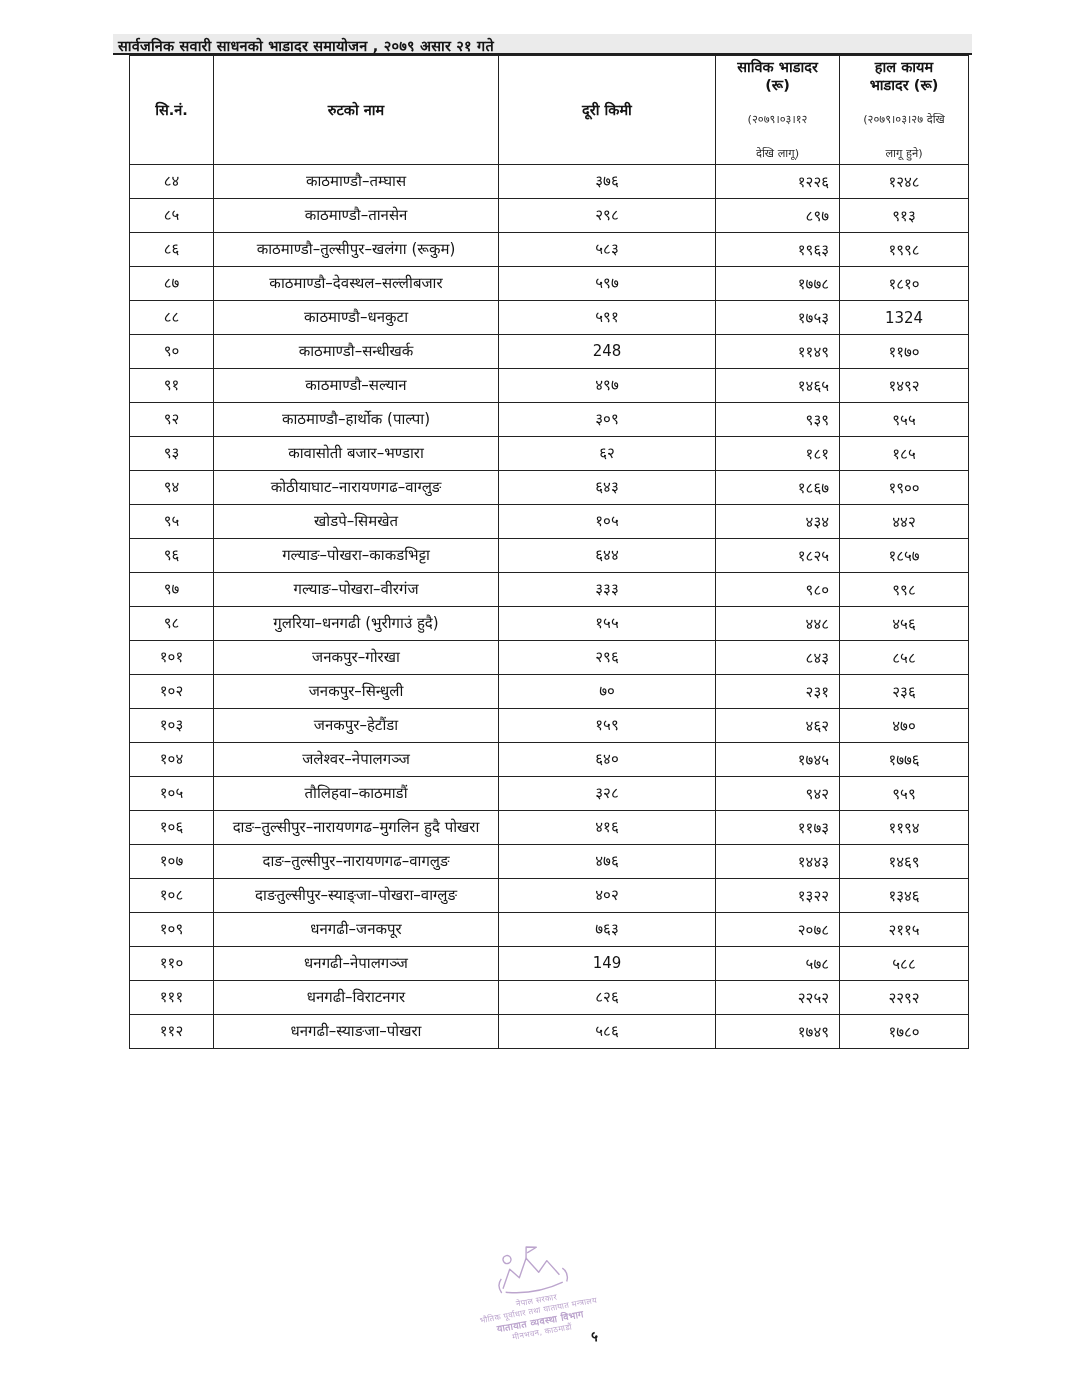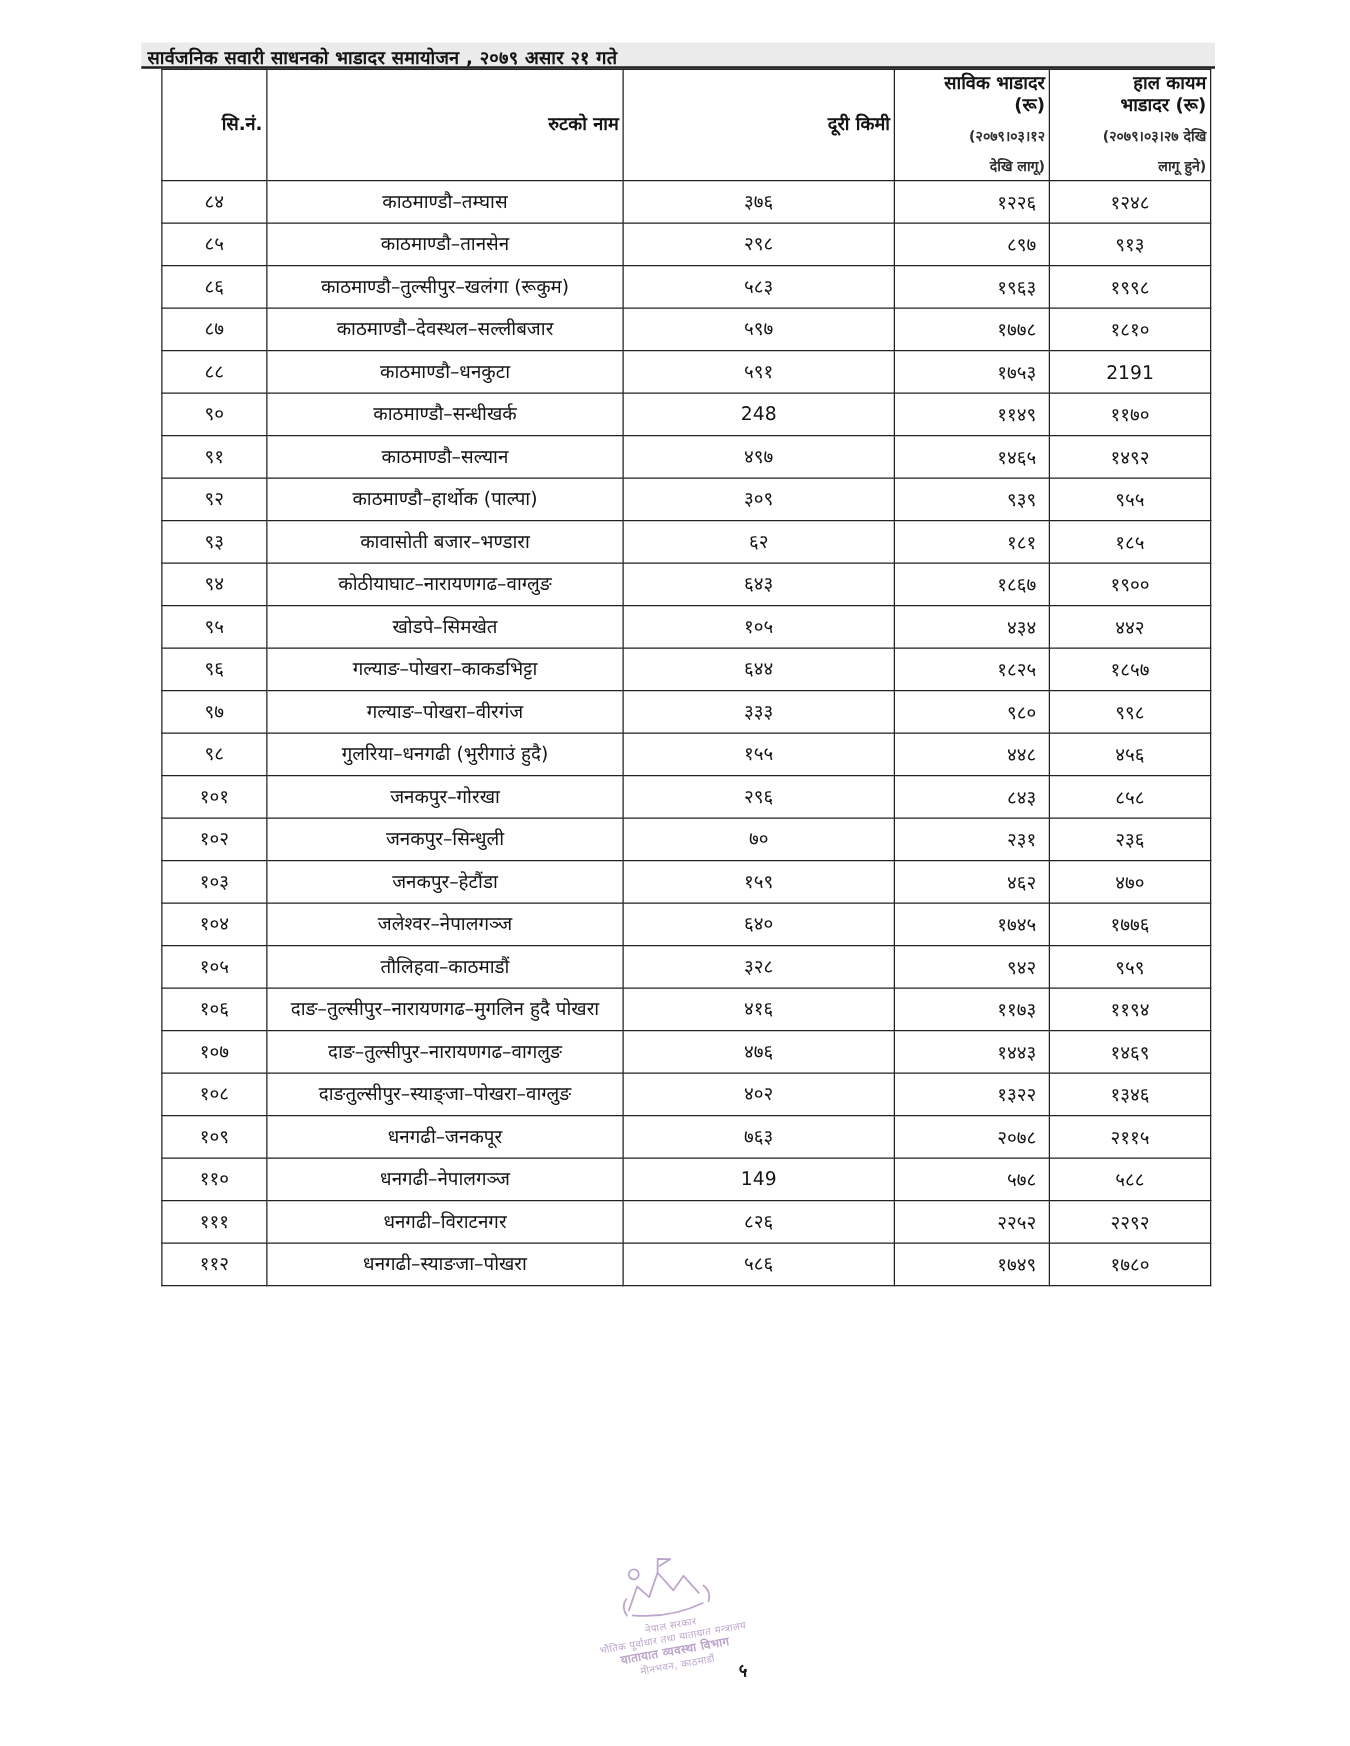--- a/index.html
+++ b/index.html
@@ -35,31 +35,31 @@
     table-layout:fixed;
   }
   .fare-table th, .fare-table td {
     border:1.6px solid #222222;
     overflow:hidden;
   }
   .fare-table thead th {
     height:84px;
     font-size:14.5px;
     font-weight:bold;
-    text-align:right;
+    text-align:center;
     vertical-align:middle;
     padding:2px 3px;
     line-height:1.25;
   }
   .hdr-sub {
-    font-weight:bold;
+    font-weight:normal;
     font-size:11.3px;
     color:#2e2e2e;
     line-height:1.3;
-    margin-top:9px;
+    margin-top:19px;
   }
   .fare-table tbody td {
     height:34px;
     font-size:15px;
     text-align:center;
     vertical-align:middle;
     padding:1px 4px;
     line-height:1.25;
   }
   .fare-table tbody td.route { padding:1px 8px; }
@@ -167,21 +167,21 @@
           <td class="route">काठमाण्डौ–देवस्थल–सल्लीबजार</td>
           <td class="dist">५९७</td>
           <td class="fare-old">१७७८</td>
           <td class="fare-new">१८१०</td>
         </tr>
         <tr>
           <td class="sn">८८</td>
           <td class="route">काठमाण्डौ–धनकुटा</td>
           <td class="dist">५९१</td>
           <td class="fare-old">१७५३</td>
-          <td class="fare-new">2191</td>
+          <td class="fare-new">1324</td>
         </tr>
         <tr>
           <td class="sn">९०</td>
           <td class="route">काठमाण्डौ–सन्धीखर्क</td>
           <td class="dist">248</td>
           <td class="fare-old">११४९</td>
           <td class="fare-new">११७०</td>
         </tr>
         <tr>
           <td class="sn">९१</td>

